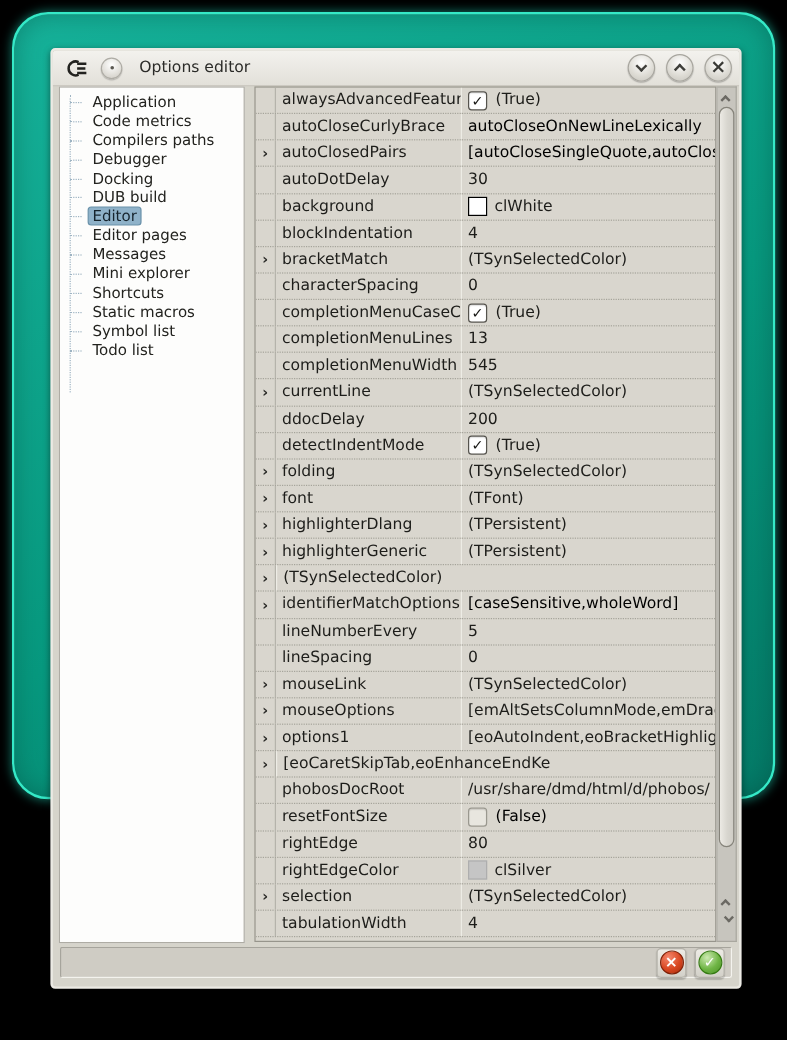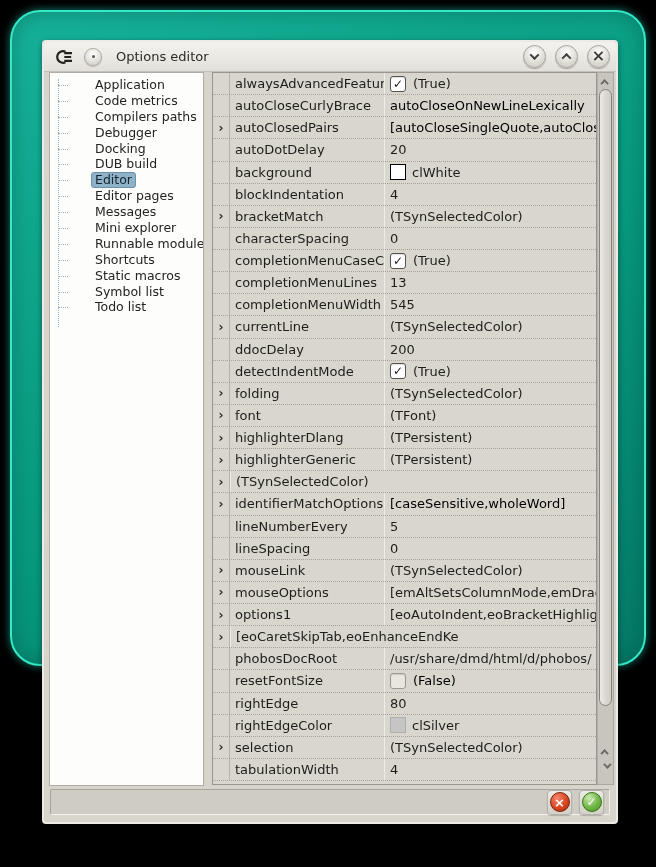--- a/index.html
+++ b/index.html
@@ -36,21 +36,21 @@
   .chev.down{transform:rotate(225deg) translate(1px,1px);}
   .xglyph{font-size:16px;font-weight:bold;color:#3a3a36;line-height:1;transform:translateY(-1px);}
   
   .main{position:absolute;left:0;top:30px;right:0;bottom:36px;}
   
   .sidebar{position:absolute;left:5px;top:0;bottom:0;width:155px;background:#fdfdfc;
            border:1px solid #aeaca4;overflow:hidden;}
   .treeline{position:absolute;left:8px;top:6px;height:248px;border-left:1px dotted #9db3c2;}
   .sidebar ul{list-style:none;margin:0;padding:4px 0 0 0;}
   .sidebar li{position:relative;height:15.9px;display:flex;align-items:center;
-              padding-left:41px;font-size:12.5px;color:#23231f;white-space:nowrap;}
+              padding-left:23px;font-size:12.5px;color:#23231f;white-space:nowrap;}
   .sidebar li::before{content:'';position:absolute;left:8px;top:50%;width:10px;
               border-top:1px dotted #9db3c2;}
   .sidebar li .lab{padding:0 3px;border:1px solid transparent;border-radius:3px;line-height:14px;}
   .sidebar li.sel .lab{background:#8fb2c9;border-color:#6a92aa;color:#16242d;}
   
   .splitter{position:absolute;left:160px;top:0;bottom:0;width:8px;}
   
   .grid{position:absolute;left:168px;top:0;bottom:1px;width:385px;background:#d9d6ce;
         border:1px solid #97958c;overflow:hidden;}
   .prow{display:flex;align-items:center;height:22.13px;border-bottom:1px dotted #a5a39a;
@@ -158,23 +158,20 @@
               <li>
                 <span class="lab">Editor pages</span>
               </li>
               <li>
                 <span class="lab">Messages</span>
               </li>
               <li>
                 <span class="lab">Mini explorer</span>
               </li>
               <li>
-                <span class="lab">Runnable modules</span>
-              </li>
-              <li>
                 <span class="lab">Shortcuts</span>
               </li>
               <li>
                 <span class="lab">Static macros</span>
               </li>
               <li>
                 <span class="lab">Symbol list</span>
               </li>
               <li>
                 <span class="lab">Todo list</span>
@@ -204,21 +201,21 @@
               </span>
               <span class="pname">autoClosedPairs</span>
               <span class="pval">
                 <span class="vtext green">[autoCloseSingleQuote,autoCloseD</span>
               </span>
             </div>
             <div class="prow">
               <span class="gut"></span>
               <span class="pname">autoDotDelay</span>
               <span class="pval">
-                <span class="vtext">20</span>
+                <span class="vtext">30</span>
               </span>
             </div>
             <div class="prow">
               <span class="gut"></span>
               <span class="pname">background</span>
               <span class="pval">
                 <span class="swatch" style="background: rgb(255, 255, 255); border-color: rgb(0, 0, 0);"></span>
                 <span class="vtext">clWhite</span>
               </span>
             </div>

